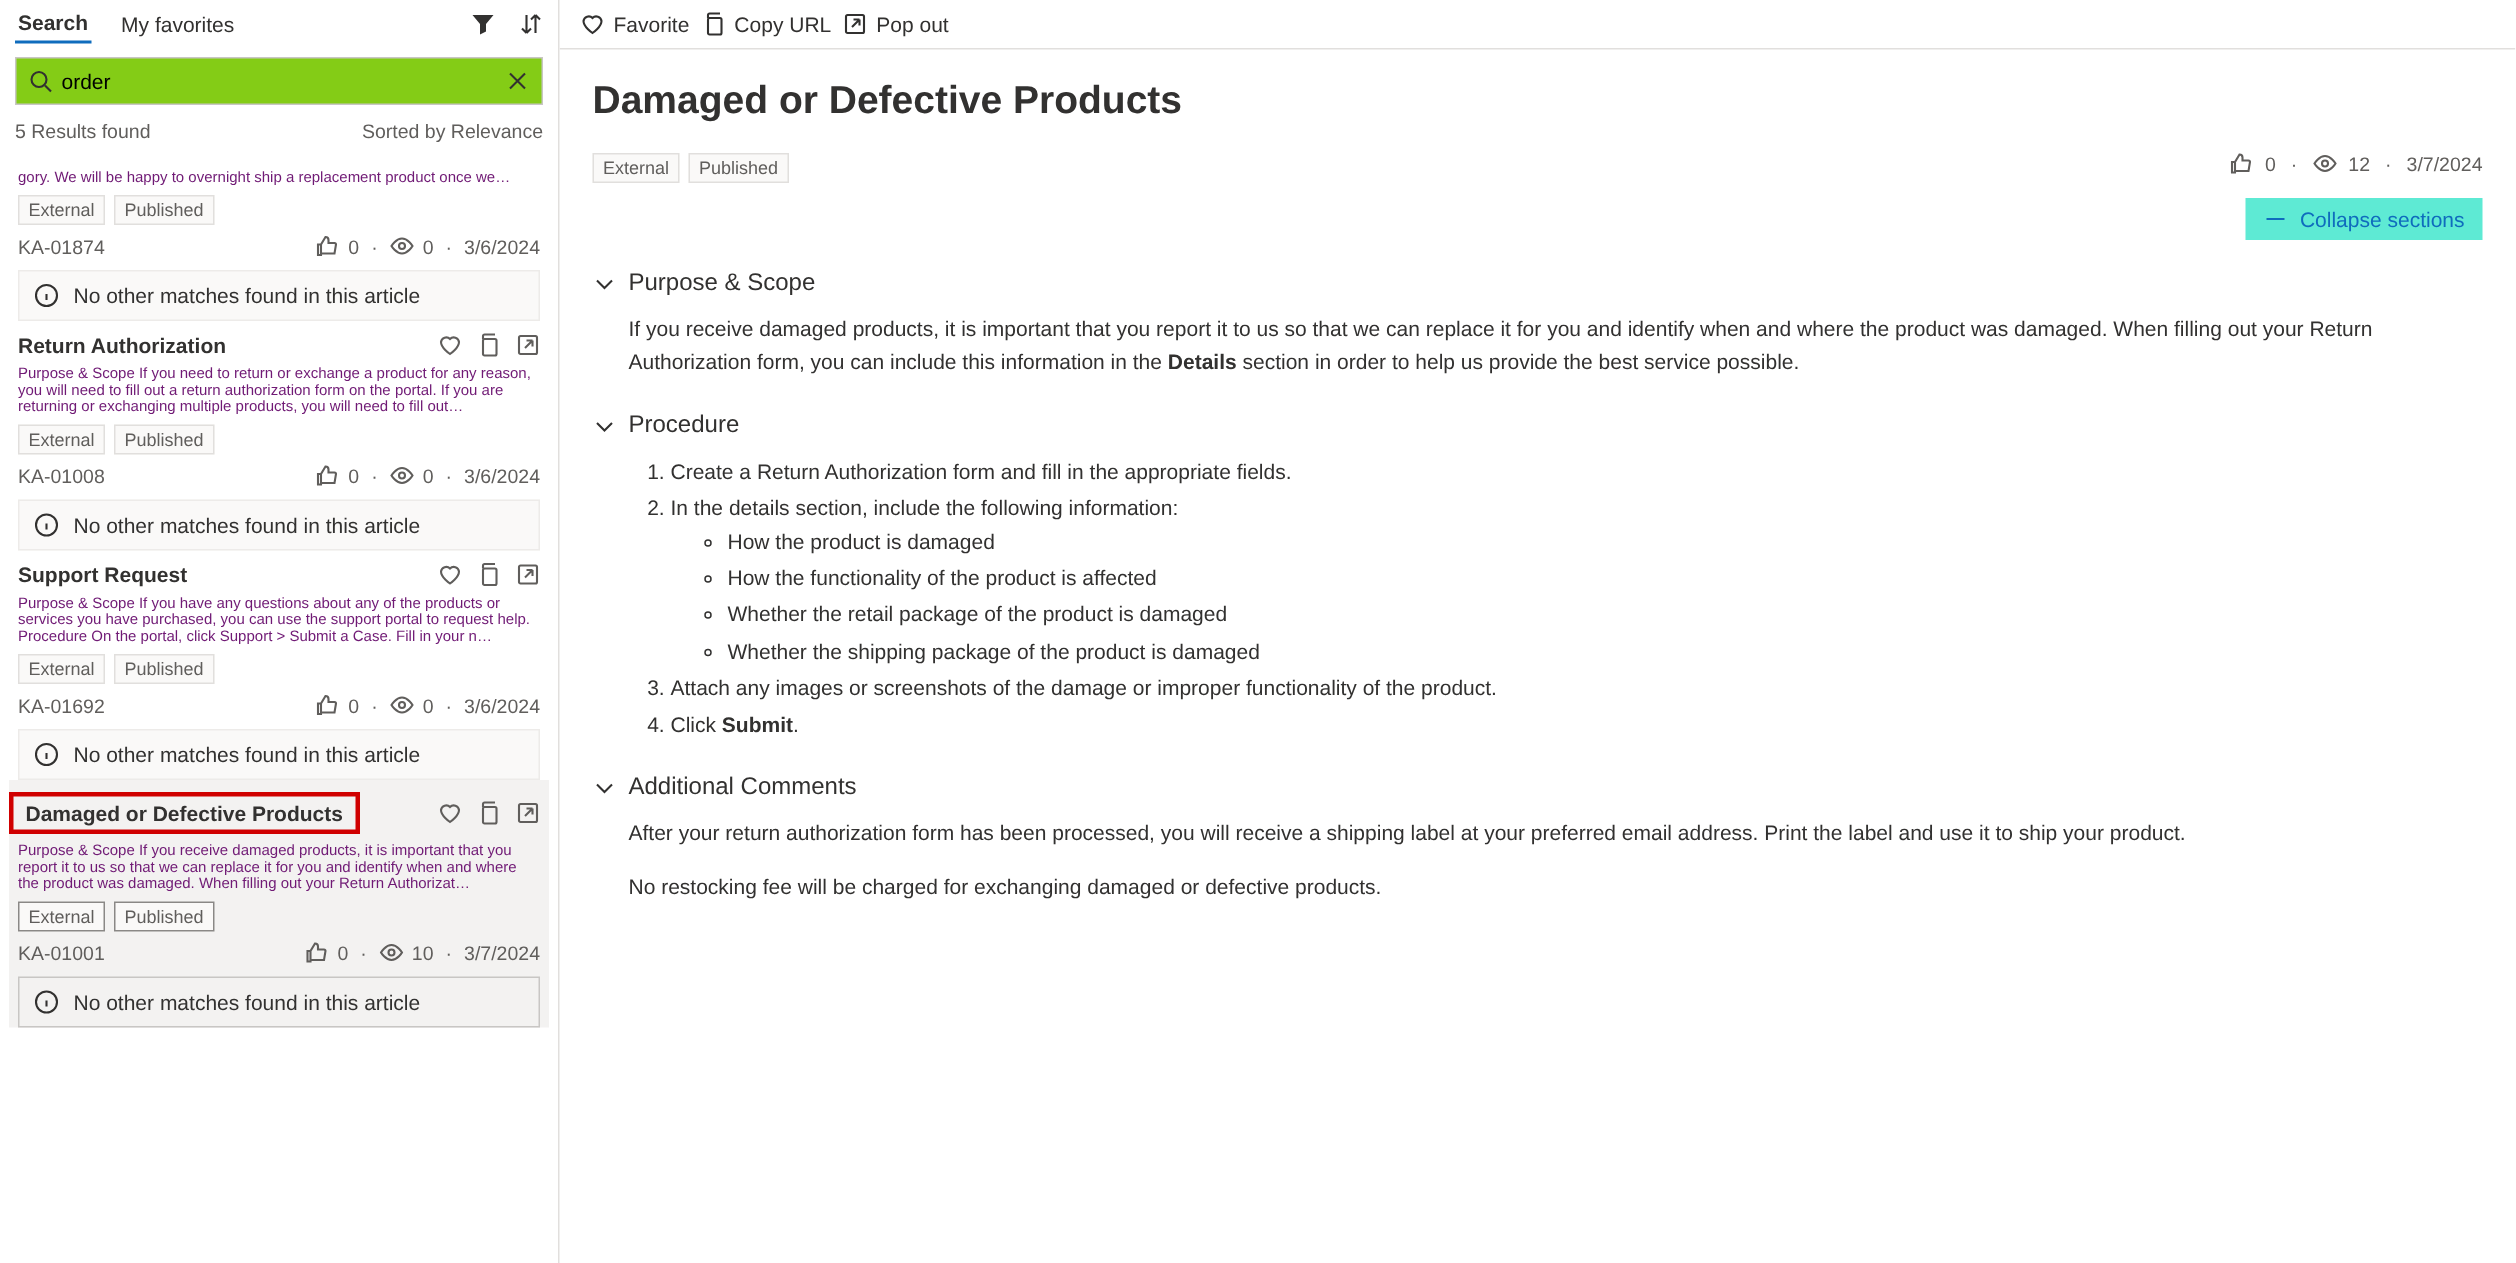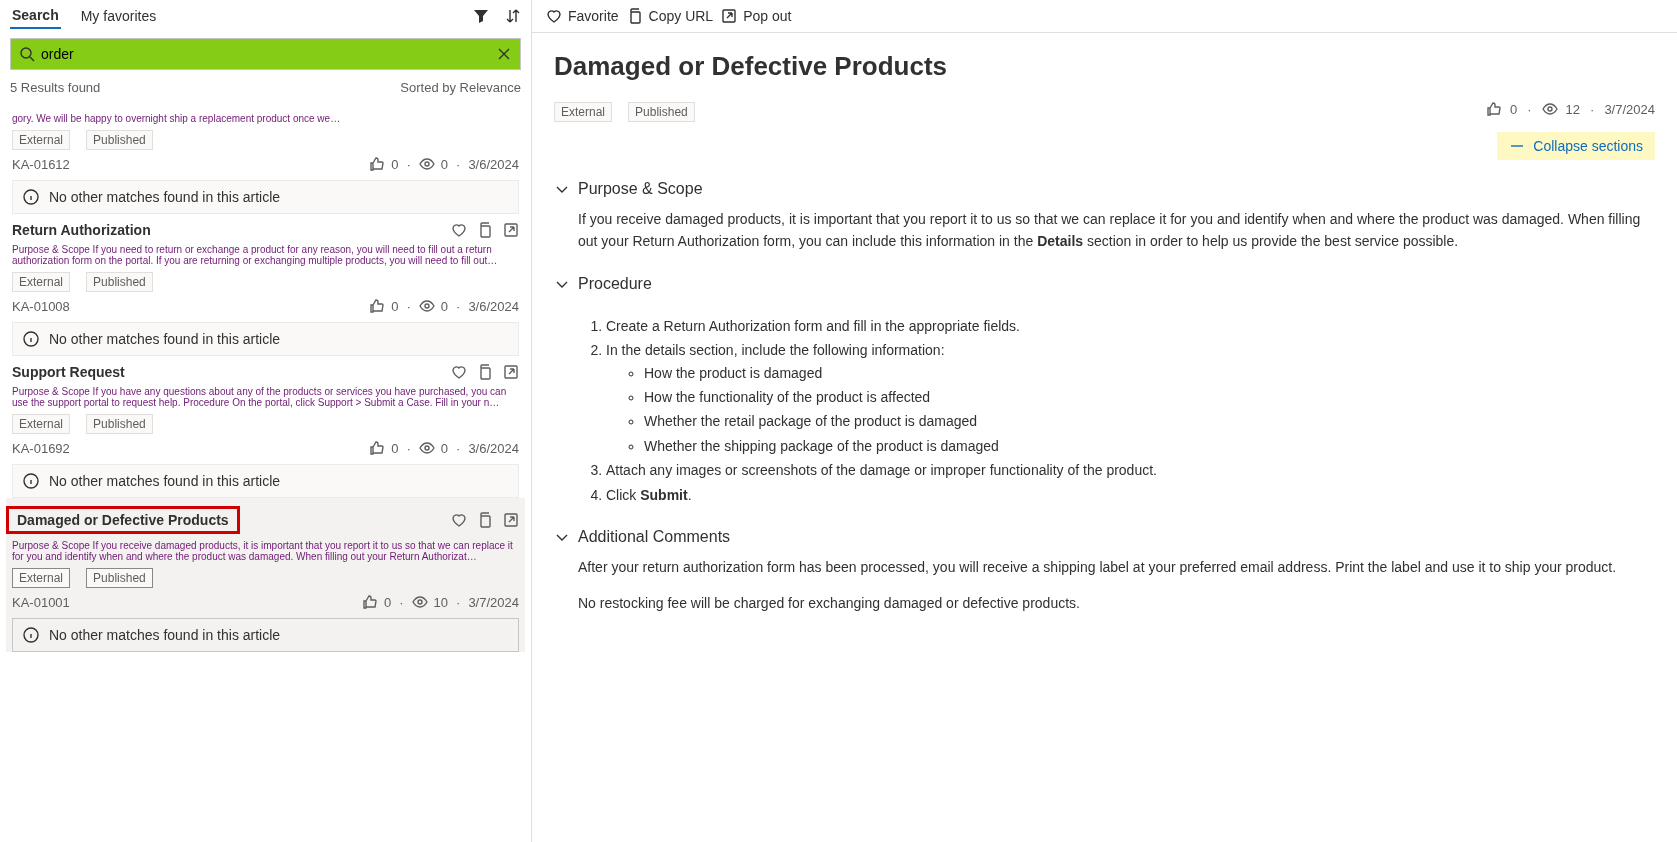--- a/index.html
+++ b/index.html
@@ -1,53 +1,53 @@
 <!DOCTYPE html>
 <html><head>
 <meta charset="utf-8">
 <style>
   * { box-sizing: border-box; margin: 0; padding: 0; }
   body { font-family: "Segoe UI", Arial, sans-serif; font-size: 14px; color: #323130; background: #fff; display: flex; height: 842px; overflow: hidden; }
-  .left { width: 532px; border-right: 1px solid #e1dfdd; display: flex; flex-direction: column; overflow: hidden; }
+  .left { width: 373px; border-right: 1px solid #e1dfdd; display: flex; flex-direction: column; overflow: hidden; }
   .right { flex: 1; display: flex; flex-direction: column; overflow: hidden; }
   .tabs { display: flex; align-items: center; padding: 0 10px; height: 32px; gap: 18px; }
   .tab { padding: 4px 2px; cursor: pointer; font-size: 14px; }
   .tab.active { font-weight: 600; border-bottom: 2px solid #0f6cbd; }
   .tab-icons { margin-left: auto; display: flex; gap: 16px; align-items: center; }
   .icon { display: inline-flex; align-items: center; justify-content: center; }
   .searchbox { margin: 6px 10px; display: flex; align-items: center; border: 1px solid #c8c6c4; height: 32px; padding: 0 8px; background: #84cc16; }
   .searchbox input { flex: 1; border: none; outline: none; font-size: 14px; background: transparent; padding-left: 6px; }
   .results-header { display: flex; justify-content: space-between; padding: 4px 10px; font-size: 13px; color: #605e5c; }
   .results { flex: 1; overflow-y: auto; padding: 0 6px; }
   .result-item { padding: 8px 6px 0 6px; }
   .result-item.selected { background: #f3f2f1; }
   .result-title-row { display: flex; align-items: center; justify-content: space-between; }
   .result-title { font-weight: 600; font-size: 14px; }
   .result-title.highlighted { border: 3px solid #d00000; padding: 3px 8px; margin-left: -6px; }
   .result-icons { display: flex; gap: 10px; color: #605e5c; }
   .result-snippet { font-size: 10px; color: #701a75; margin-top: 6px; display: -webkit-box; -webkit-line-clamp: 3; -webkit-box-orient: vertical; overflow: hidden; }
-  .badges { margin-top: 6px; display: flex; gap: 16px; }
+  .badges { margin-top: 6px; display: flex; gap: 6px; }
   .badge { font-size: 12px; padding: 2px 6px; background: #faf9f8; border: 1px solid #e1dfdd; color: #605e5c; }
   .selected .badge { border: 1px solid #8a8886; }
   .result-meta { display: flex; justify-content: space-between; align-items: center; margin-top: 6px; font-size: 13px; color: #605e5c; }
   .meta-stats { display: flex; align-items: center; gap: 6px; }
   .no-match { margin-top: 8px; padding: 8px 10px; background: #faf9f8; border: 1px solid #edebe9; font-size: 14px; display: flex; align-items: center; gap: 10px; color: #323130; }
   .selected .no-match { background: #f3f2f1; border: 1px solid #c8c6c4; }
   .top-actions { display: flex; gap: 8px; padding: 8px 14px; border-bottom: 1px solid #e1dfdd; align-items: center; }
   .action { display: flex; align-items: center; gap: 6px; cursor: pointer; font-size: 14px; }
   .article { padding: 18px 22px; overflow-y: auto; }
   .article h1 { font-size: 26px; font-weight: 600; margin-bottom: 14px; }
   .article-meta-row { display: flex; justify-content: space-between; align-items: center; margin-bottom: 10px; }
   .right-meta { display: flex; align-items: center; gap: 8px; font-size: 13px; color: #605e5c; }
   .collapse-row { display: flex; justify-content: flex-end; margin-bottom: 20px; }
-  .collapse-btn { background: #fef9c3; padding: 6px 12px; color: #0f6cbd; display: flex; align-items: center; gap: 8px; cursor: pointer; font-size: 14px; }
+  .collapse-btn { background: #5eead4; padding: 6px 12px; color: #0f6cbd; display: flex; align-items: center; gap: 8px; cursor: pointer; font-size: 14px; }
   .section { margin-bottom: 22px; }
   .section-header { display: flex; align-items: center; gap: 8px; font-size: 16px; font-weight: 400; margin-bottom: 10px; cursor: pointer; }
   .section-body { padding-left: 24px; font-size: 14px; line-height: 1.6; }
-  .section-body ol { padding-left: 28px; margin-top: 22px; }
+  .section-body ol { padding-left: 28px; margin-top: 10px; }
   .section-body ul { list-style-type: circle; padding-left: 38px; }
   .section-body li { margin-bottom: 2px; }
   svg { width: 16px; height: 16px; stroke: currentColor; fill: none; stroke-width: 1.4; }
   .dot-sep { padding: 0 2px; }
 </style>
 </head>
 <body>
 
 <div class="left">
   <div class="tabs">
@@ -86,21 +86,21 @@
   </div>
   <div class="results" id="results-container">
       <div class="result-item">
 
     <div class="result-snippet">gory. We will be happy to overnight ship a replacement product once we…</div>
     <div class="badges">
       <span class="badge">External</span>
           <span class="badge">Published</span>
     </div>
     <div class="result-meta">
-      <span>KA-01612</span>
+      <span>KA-01874</span>
       <span class="meta-stats">
         <span class="icon">
               <svg viewBox="0 0 16 16">
                 <path d="M2 7h2v7H2zM4 7l3-5a2 2 0 012 2v2h4a1 1 0 011 1l-1 6H4z"></path>
               </svg>
             </span>0
         <span class="dot-sep">·</span>
         <span class="icon">
               <svg viewBox="0 0 16 16">
                 <path d="M1 8s3-5 7-5 7 5 7 5-3 5-7 5-7-5-7-5z"></path>

